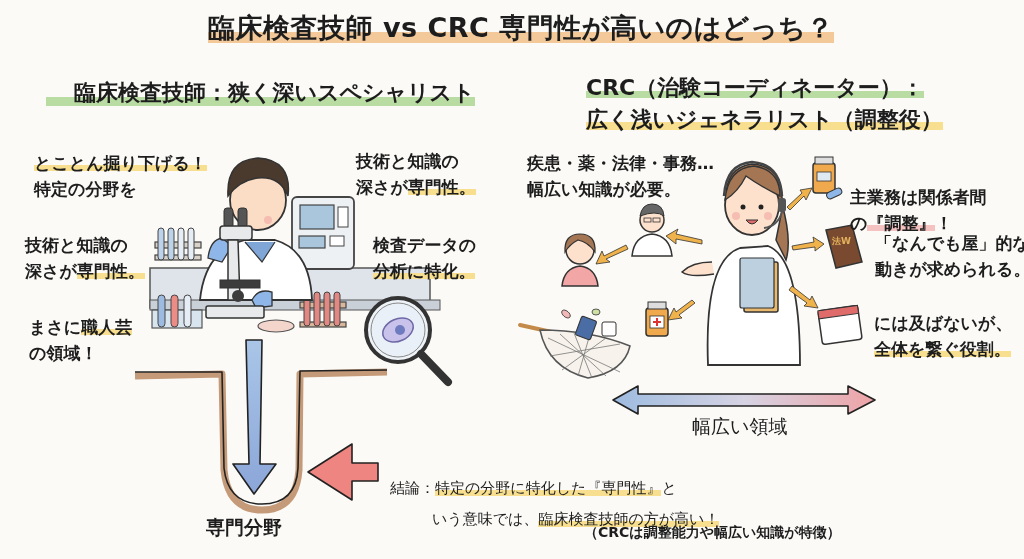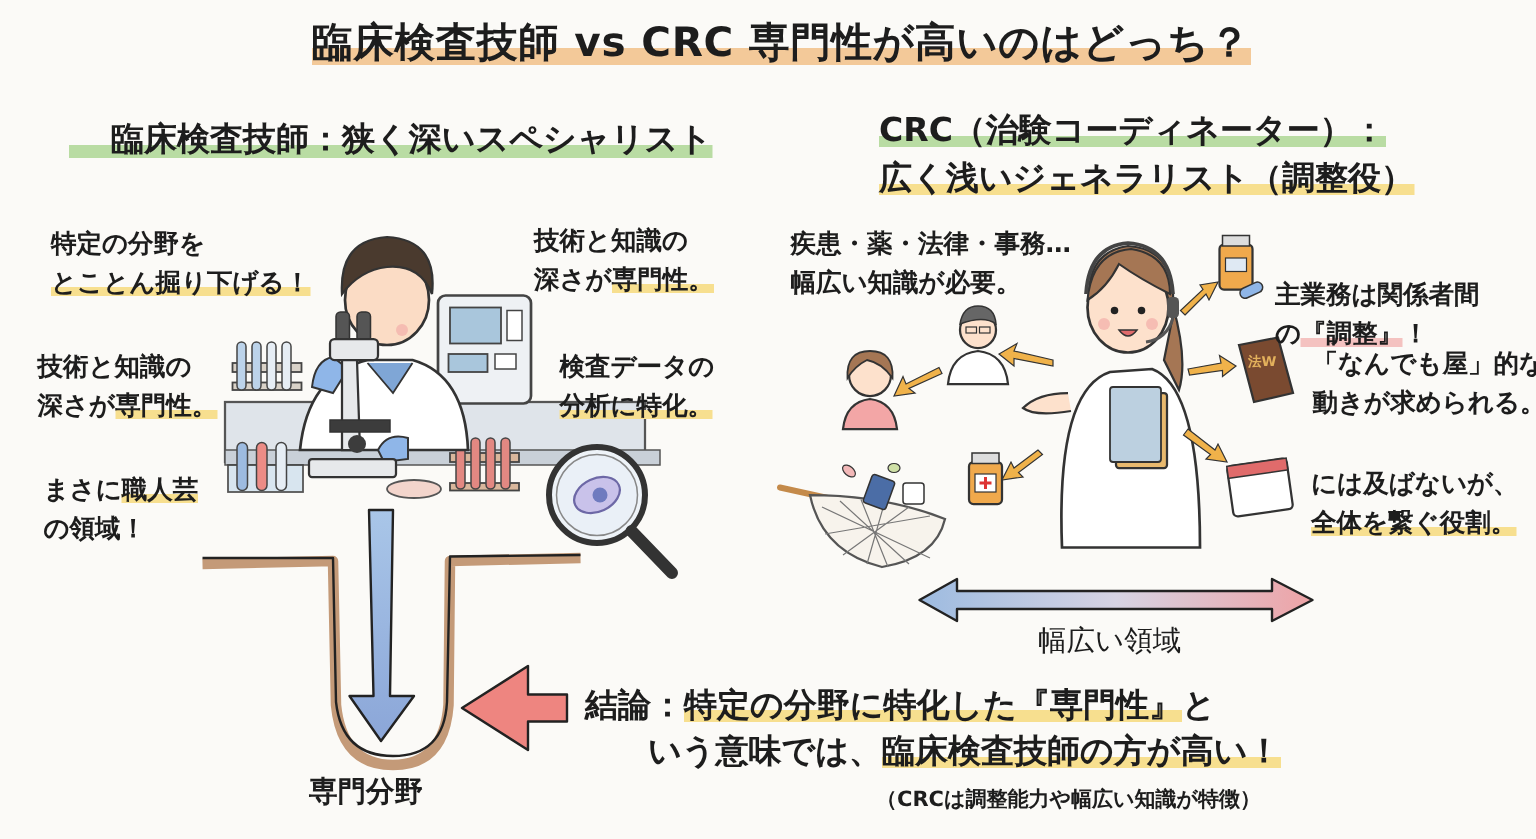--- a/index.html
+++ b/index.html
@@ -7,21 +7,21 @@
   body { position:relative; font-family:"DejaVu Sans","Liberation Sans",sans-serif; color:#1d1d1d; }
   .abs { position:absolute; }
   .hl { background:linear-gradient(transparent 62%, var(--hl) 62%, var(--hl) 92%, transparent 92%); }
   .hl-y { --hl:#f7df8f; }
   .hl-g { --hl:#b9dca3; }
   .hl-o { --hl:#f3c999; }
   .hl-p { --hl:#f4c2c0; }
   .title { left:208px; top:10px; font-size:27px; font-weight:bold; letter-spacing:0.5px; white-space:nowrap; }
   .sec { font-size:22px; font-weight:bold; white-space:nowrap; }
   .note { font-size:17px; font-weight:bold; line-height:26px; white-space:nowrap; }
-  .concl { font-size:22px; font-weight:bold; line-height:31px; white-space:nowrap; }
+  .concl { font-size:15px; font-weight:normal; line-height:31px; white-space:nowrap;margin-top:18px; }
   .small { font-size:14px; font-weight:bold; white-space:nowrap;margin-left:24px; }
   svg { position:absolute; left:0; top:0; }
 </style>
 </head>
 <body>
 
 <svg width="1024" height="559" viewBox="0 0 1024 559">
   <defs>
     <linearGradient id="gRange" x1="0" x2="1">
       <stop offset="0" stop-color="#9dbbe0"></stop>
@@ -188,22 +188,22 @@
     <path d="M792 246 L814 242 L813 237 L824 244 L815 251 L815 247 L793 250 Z"></path>
     <path d="M792 286 L810 300 L812 296 L818 308 L804 306 L807 303 L789 290 Z"></path>
   </g>
 </svg>
 
 <div class="abs title hl hl-o">臨床検査技師 vs CRC 専門性が高いのはどっち？</div>
 
 <div class="abs sec hl hl-g" style="left:46px; top:78px;padding-left:28px;">臨床検査技師：狭く深いスペシャリスト</div>
 
 <div class="abs note" style="left:34px; top:150px;">
+  <div><span class="hl hl-y">とことん掘り下げる！</span></div>
   <div>特定の分野を</div>
-  <div><span class="hl hl-y">とことん掘り下げる！</span></div>
 </div>
 
 <div class="abs note" style="left:25px; top:232px;">
   <div>技術と知識の</div>
   <div><span>深さが</span><span class="hl hl-y">専門性。</span></div>
 </div>
 
 <div class="abs note" style="left:29px; top:314px;">
   <div><span>まさに</span><span class="hl hl-y">職人芸</span></div>
   <div>の領域！</div>

